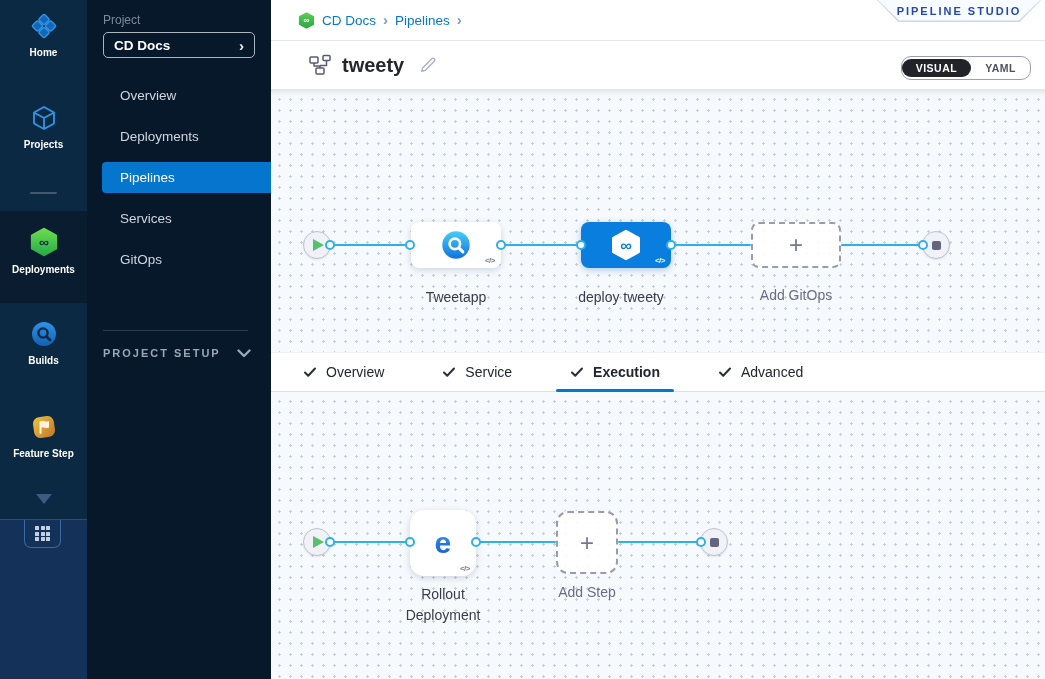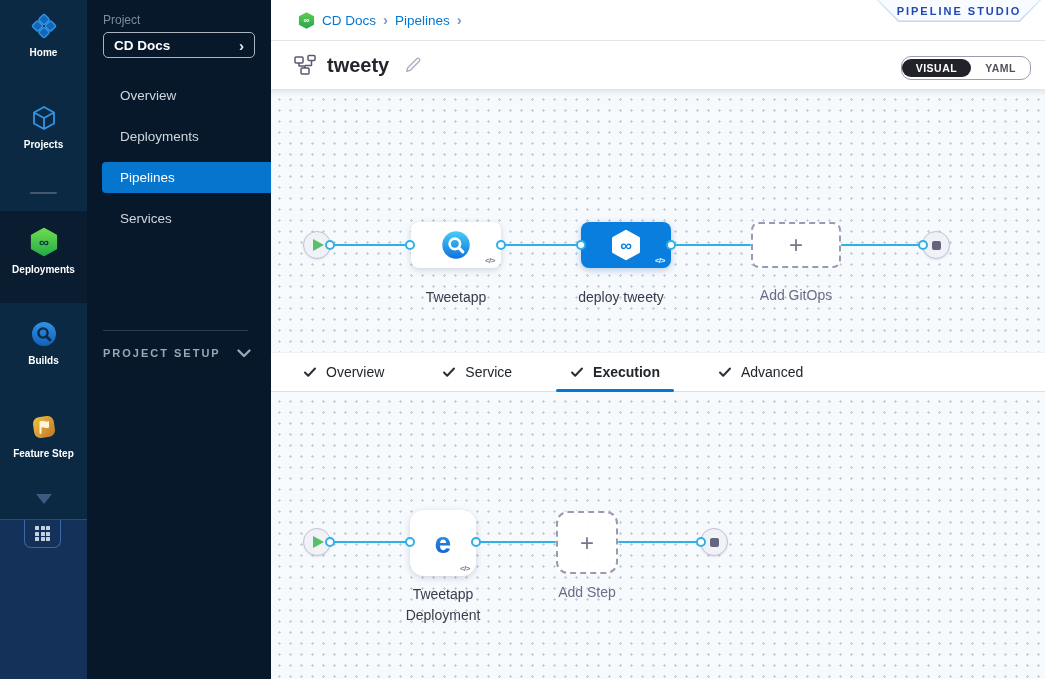--- a/index.html
+++ b/index.html
@@ -34,21 +34,21 @@
   
   .main { position:relative; flex:1; min-width:0; display:flex; flex-direction:column; background:#fff; }
   .bc-row { position:relative; height:41px; border-bottom:1px solid #e4e6ee; display:flex; align-items:center; padding-left:27px; gap:7px; }
   .bc-link { color:#0278d5; font-size:13.5px; cursor:pointer; }
   .bc-sep { color:#7d9cc9; font-size:15px; font-weight:bold; line-height:1; padding-bottom:2px; }
   .ribbon { position:absolute; top:0; right:4px; width:164px; height:22px; }
   .ribbon .outer { position:absolute; inset:0; background:#c9d7f2; clip-path:polygon(0 0,100% 0,87% 100%,13% 100%); }
   .ribbon .inner { position:absolute; inset:0 1px 1.5px 1px; background:#f8fbff; clip-path:polygon(0 0,100% 0,87% 100%,13% 100%); }
   .ribbon .txt { position:absolute; inset:0; display:flex; align-items:center; justify-content:center; color:#2249ae; font-size:11px; font-weight:bold; letter-spacing:2px; }
 
-  .title-row { position:relative; height:49px; border-bottom:1px solid #e4e6ee; display:flex; align-items:center; padding-left:22px; }
+  .title-row { position:relative; height:49px; border-bottom:1px solid #e4e6ee; display:flex; align-items:center; padding-left:37px; }
   .pipe-name { margin-left:10px; font-size:20px; font-weight:bold; color:#24252f; }
   .pencil { margin-left:14px; cursor:pointer; display:flex; }
   .toggle { position:absolute; right:14px; top:15px; height:24px; display:flex; align-items:center; border:1px solid #9b9db2; border-radius:10px; background:#fff; cursor:pointer; }
   .tg-seg { padding:0 14px; font-size:10.5px; font-weight:bold; letter-spacing:0.5px; line-height:18px; }
   .tg-visual { background:#22222a; color:#fff; border-radius:9px; }
   .tg-yaml { color:#4f515f; }
 
   .canvas { position:relative; background:#f7fafd; background-image:radial-gradient(circle,#c5cfdc 1.05px,rgba(0,0,0,0) 1.3px); background-size:11px 11px; background-position:3px 4px; }
   .canvas1 { height:262px; box-shadow:inset 0 6px 6px -5px rgba(20,40,70,.14); }
   .canvas2 { flex:1; }
@@ -173,20 +173,23 @@
         </div>
       <div class="menu-item">
           <span>Deployments</span>
         </div>
       <div class="menu-item selected">
           <span>Pipelines</span>
         </div>
       <div class="menu-item">
           <span>Services</span>
         </div>
+      <div class="menu-item">
+          <span>GitOps</span>
+        </div>
     </div>
     <div class="panel-divider"></div>
     <div class="setup-row">
       <span>PROJECT SETUP</span>
       <svg width="14" height="9" viewBox="0 0 14 9">
         <path d="M1.5 1.5 L7 7 L12.5 1.5" fill="none" stroke="#9aa7b5" stroke-width="2.4" stroke-linecap="round" stroke-linejoin="round"></path>
       </svg>
     </div>
   </nav>
 
@@ -343,18 +346,18 @@
 
       <div class="end-node" style="left:429px; top:136px;">
         <span class="stop-sq"></span>
       </div>
 
       <span class="cdot" style="left:59px; top:150px;"></span>
       <span class="cdot" style="left:139px; top:150px;"></span>
       <span class="cdot" style="left:205px; top:150px;"></span>
       <span class="cdot" style="left:430px; top:150px;"></span>
 
-      <div class="node-label wrap" style="left:172px; top:192px;">Tweetapp Deployment</div>
+      <div class="node-label wrap" style="left:172px; top:192px;">Rollout Deployment</div>
       <div class="node-label grey" style="left:316px; top:190px;">Add Step</div>
     </div>
 
   </main>
 </div>
 
 </body></html>

